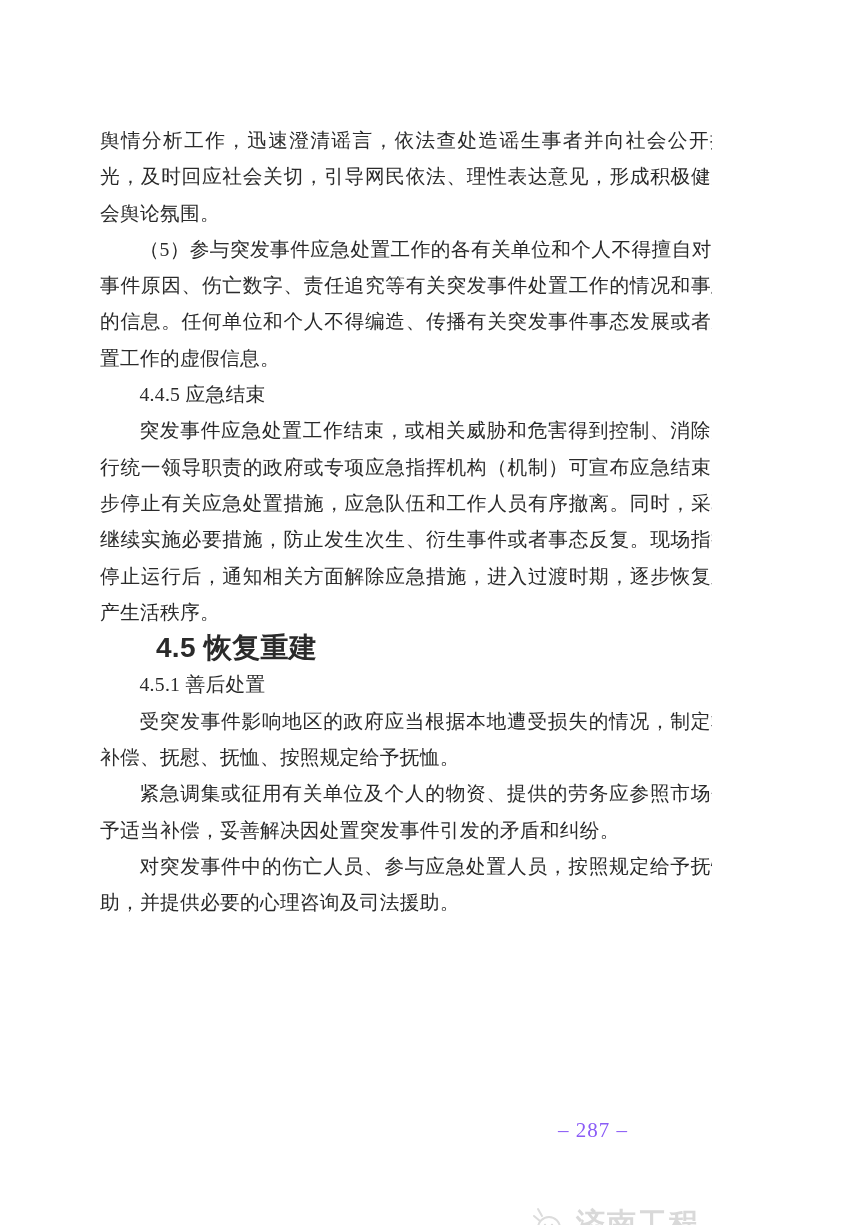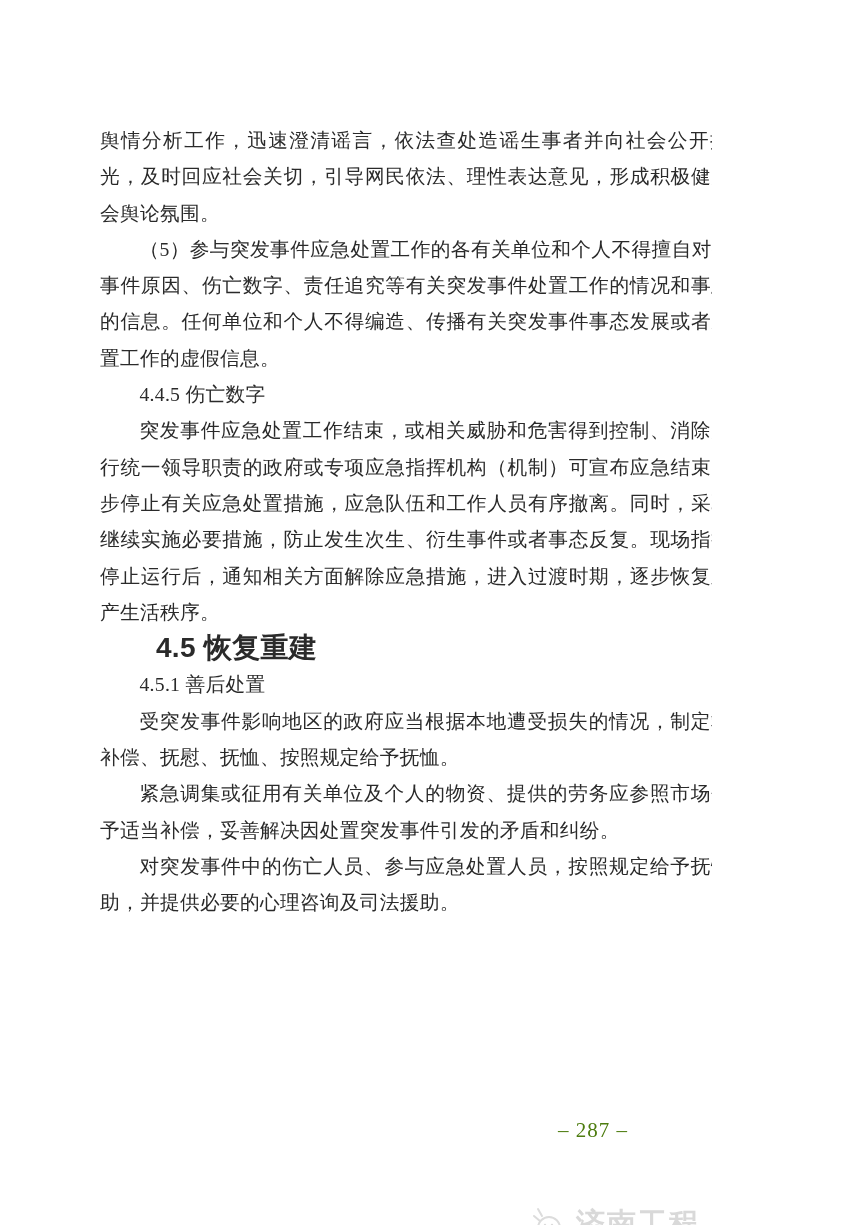--- a/index.html
+++ b/index.html
@@ -46,21 +46,21 @@
     font-family: "Liberation Sans", "DejaVu Sans", sans-serif;
     font-weight: 700;
     font-size: 28px;
   }
   .page-number {
     position: absolute;
     top: 1118px;
     right: 84px;
     font-size: 21px;
     letter-spacing: 1px;
-    color: #4d7c0f;
+    color: #8b5cf6;
     font-family: "Liberation Serif", serif;
   }
   .watermark {
     position: absolute;
     top: 1204px;
     right: 12px;
     display: flex;
     align-items: flex-end;
     gap: 6px;
     color: #d9d9d9;
@@ -77,21 +77,21 @@
 </head>
 <body>
 
 <div class="page">
 
   <div class="content">
     <p class="para-flush">舆情分析工作，迅速澄清谣言，依法查处造谣生事者并向社会公开揭露曝光，及时回应社会关切，引导网民依法、理性表达意见，形成积极健康的社会舆论氛围。</p>
 
     <p class="para">（5）参与突发事件应急处置工作的各有关单位和个人不得擅自对外发布事件原因、伤亡数字、责任追究等有关突发事件处置工作的情况和事态发展的信息。任何单位和个人不得编造、传播有关突发事件事态发展或者应急处置工作的虚假信息。</p>
 
-    <p class="sub-heading">4.4.5 伤亡数字</p>
+    <p class="sub-heading">4.4.5 应急结束</p>
 
 
 
     <p class="para">突发事件应急处置工作结束，或相关威胁和危害得到控制、消除后，履行统一领导职责的政府或专项应急指挥机构（机制）可宣布应急结束，或逐步停止有关应急处置措施，应急队伍和工作人员有序撤离。同时，采取或者继续实施必要措施，防止发生次生、衍生事件或者事态反复。现场指挥机构停止运行后，通知相关方面解除应急措施，进入过渡时期，逐步恢复正常生产生活秩序。</p>
 
     <p class="main-heading">4.5 恢复重建</p>
 
     <p class="sub-heading">4.5.1 善后处置</p>
 
     <p class="para">受突发事件影响地区的政府应当根据本地遭受损失的情况，制定救助、补偿、抚慰、抚恤、按照规定给予抚恤。</p>

